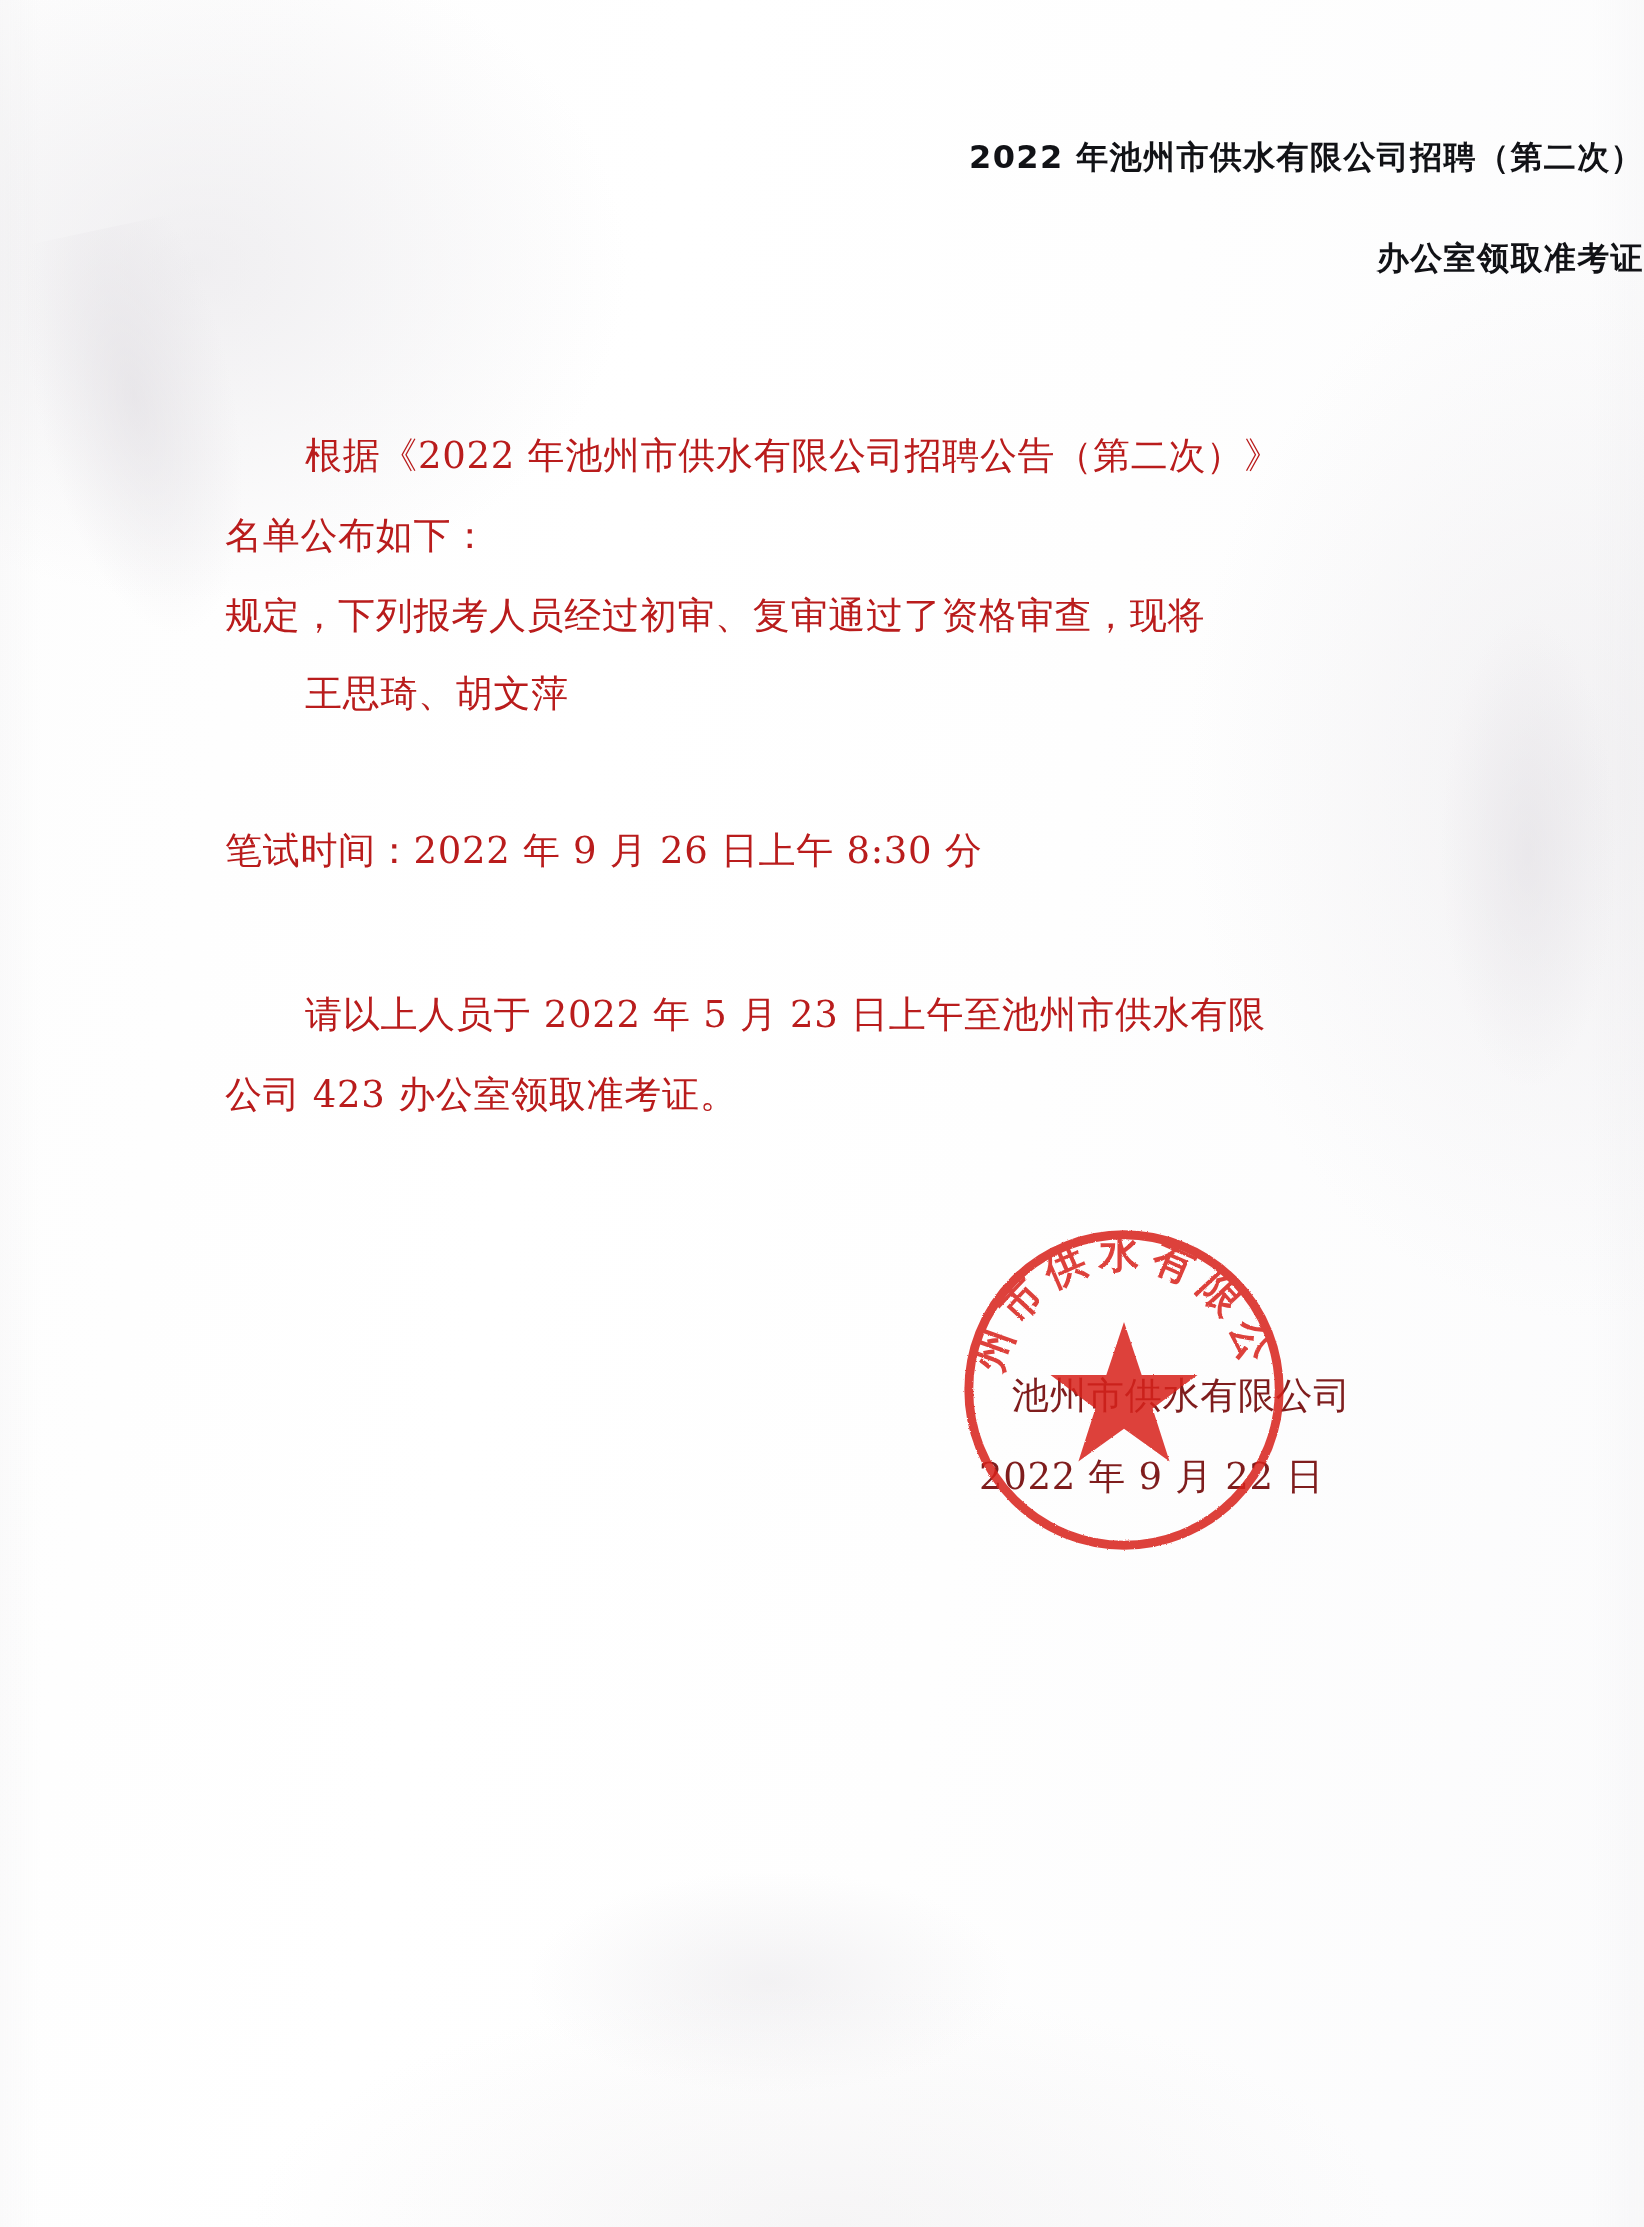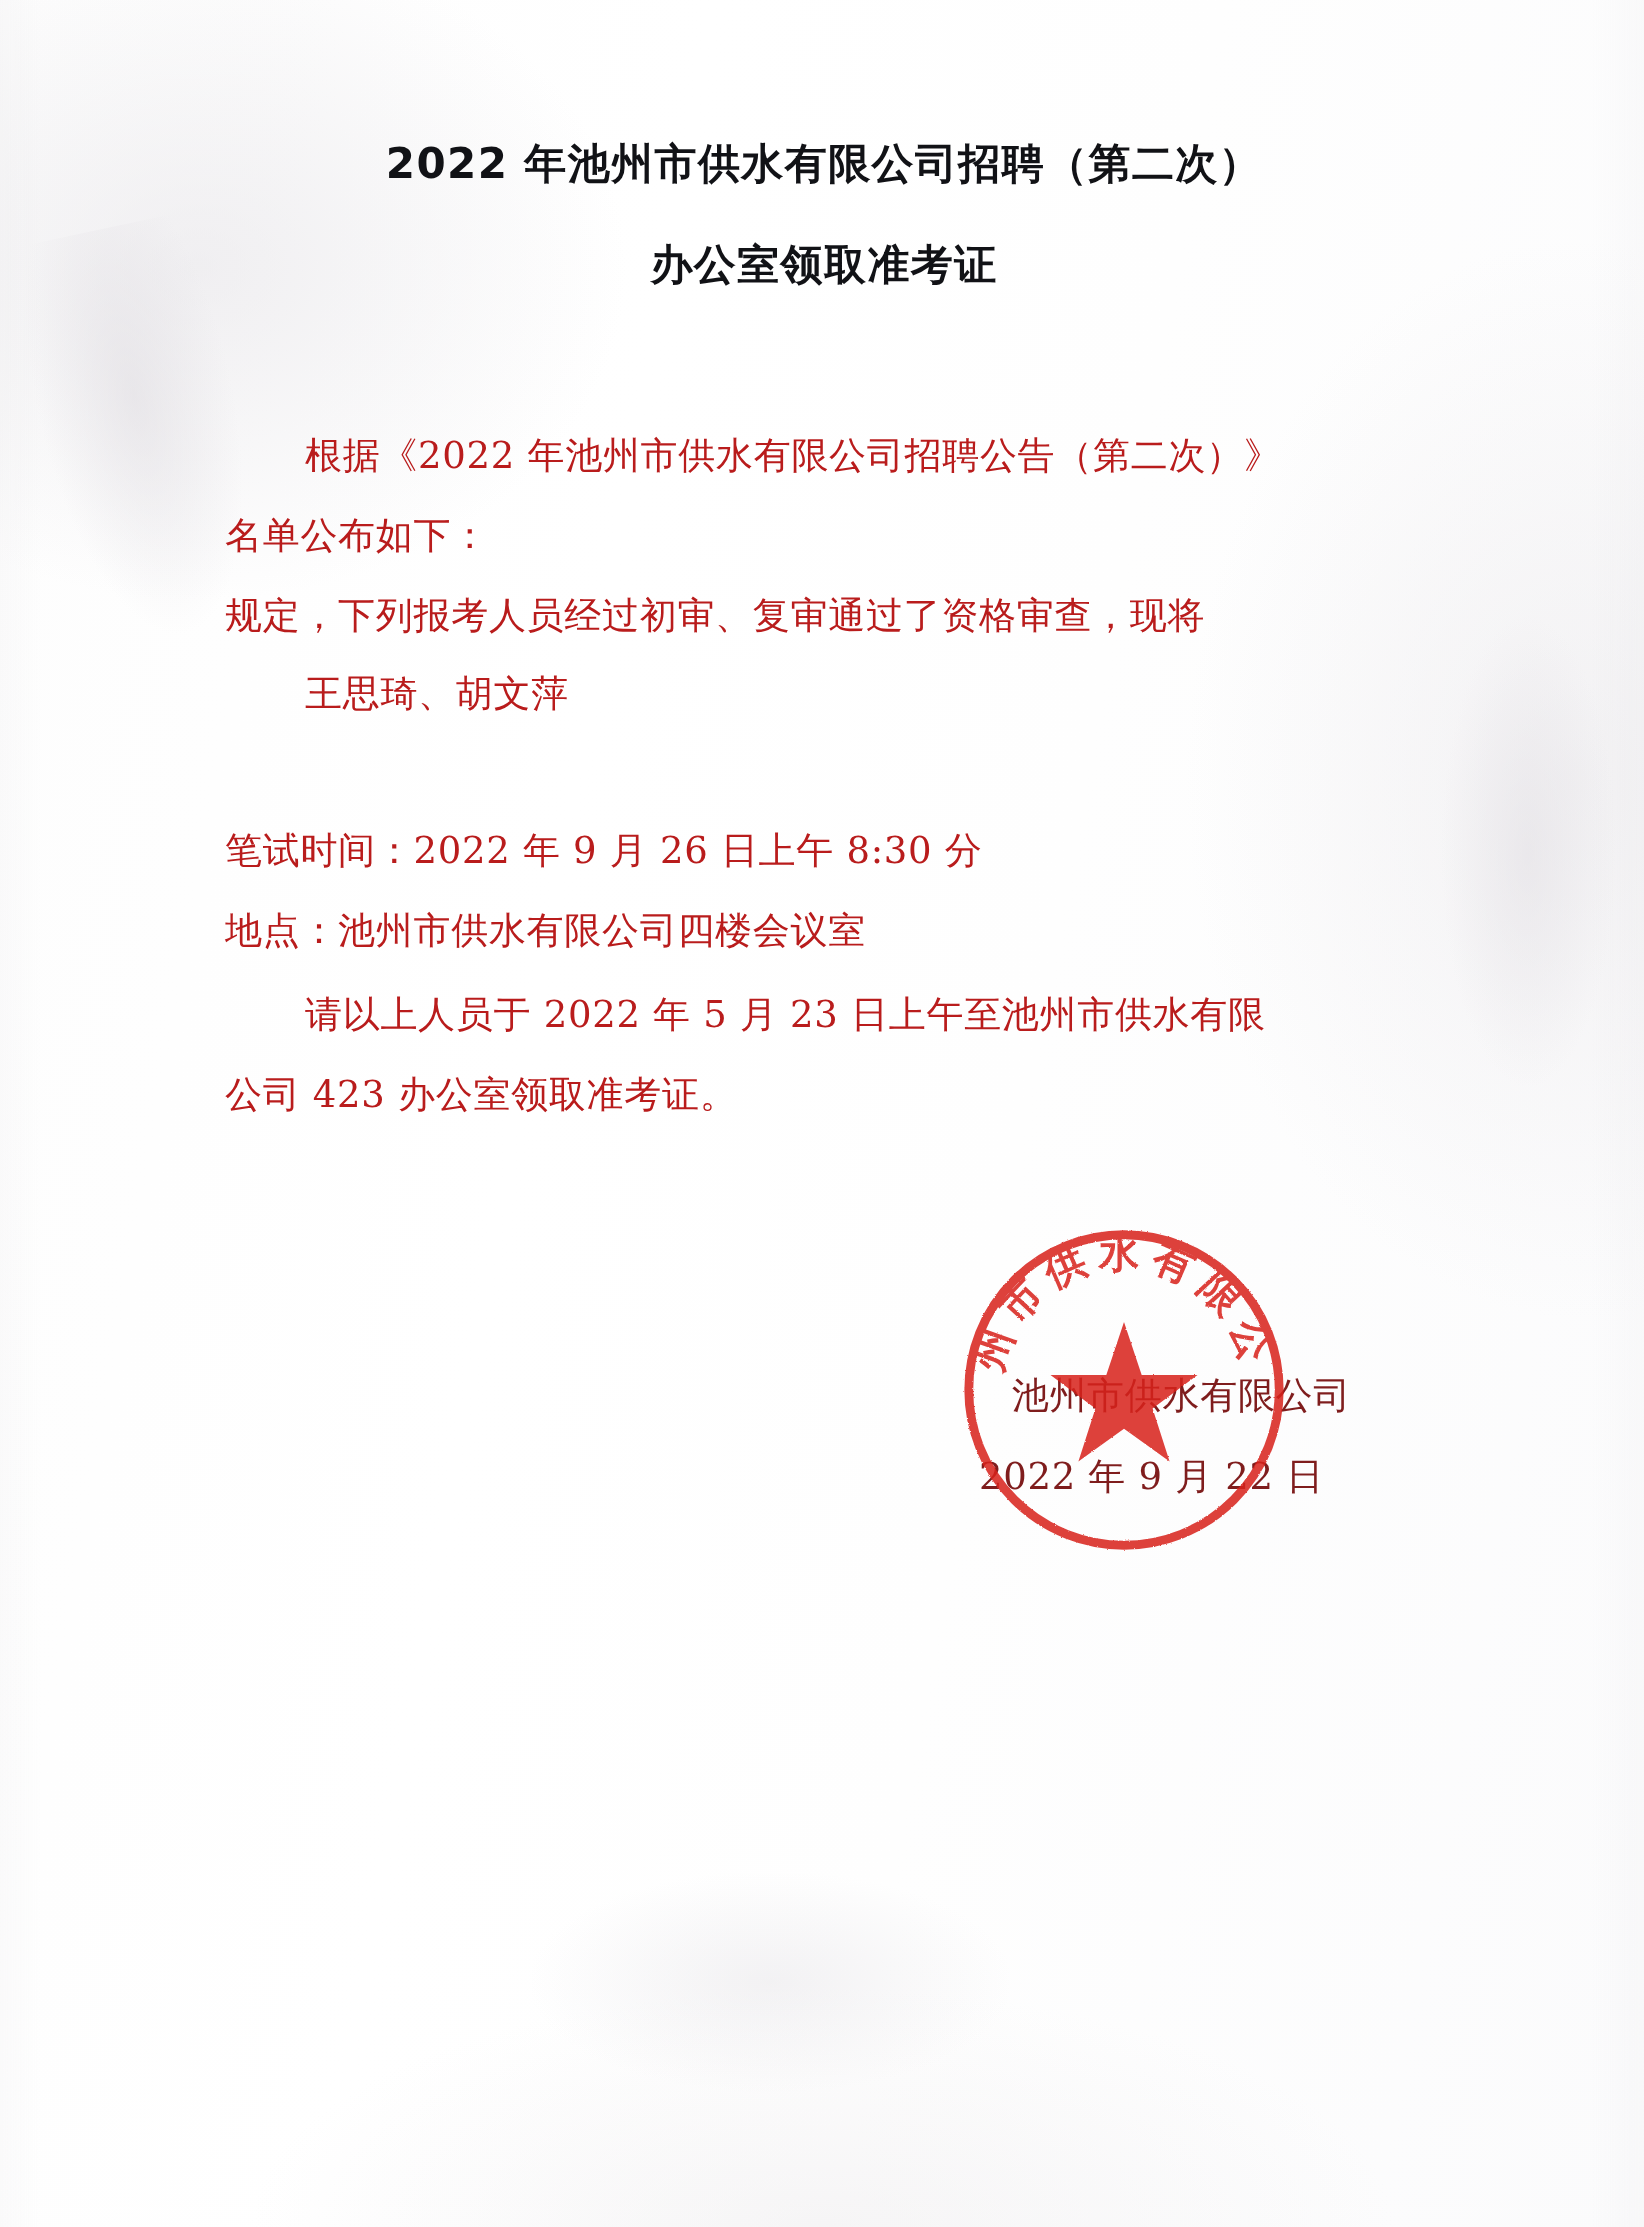--- a/index.html
+++ b/index.html
@@ -59,24 +59,24 @@
 
   .content {
     position: absolute;
     inset: 0;
     color: #15161a;
   }
 
   .doc-title {
     position: absolute;
     left: 4px; right: 0;
-    text-align: center;
+    text-align: right;
     font-family: "DejaVu Sans", "Liberation Sans", sans-serif;
     font-weight: 700;
-    font-size: 42px;
+    font-size: 32px;
     letter-spacing: 1.4px;
     color: #111216;
   }
   .doc-title.line1 { top: 136px; }
   .doc-title.line2 { top: 237px; }
 
   .body-block {
     position: absolute;
     left: 225px;
     width: 1200px;
@@ -140,21 +140,20 @@
   <div class="body-block p-lead">
     <span class="ln ind">根据《2022 年池州市供水有限公司招聘公告（第二次）》</span>
     <span class="ln">名单公布如下：</span>
     <span class="ln">规定，下列报考人员经过初审、复审通过了资格审查，现将</span>
   </div>
 
   <div class="body-block names">王思琦、胡文萍</div>
 
   <div class="body-block exam-info">
     <span class="ln ind">笔试时间：2022 年 9 月 26 日上午 8:30 分</span>
-    <span class="ln ind">地点：池州市供水有限公司四楼会议室</span>
   </div>
 
   <div class="body-block request">
     <span class="ln ind">请以上人员于 2022 年 5 月 23 日上午至池州市供水有限</span>
     <span class="ln">公司 423 办公室领取准考证。</span>
   </div>
 
   <div class="signature sig-org">池州市供水有限公司</div>
   <div class="signature sig-date">2022 年 9 月 22 日</div>
 

